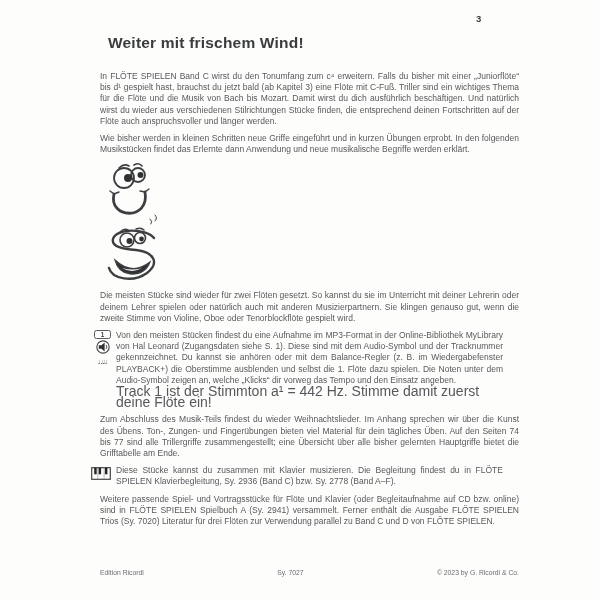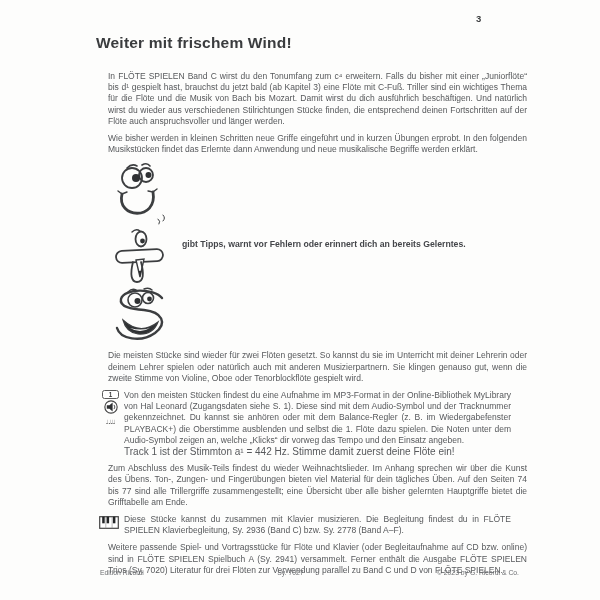--- a/index.html
+++ b/index.html
@@ -12,42 +12,42 @@
   .page{
     position:relative;width:600px;height:600px;
     background:#fdfdfc;
     overflow:hidden;
   }
   .pagenum{
     position:absolute;top:13px;left:476px;
     font-size:9.5px;font-weight:bold;color:#3a3c3e;
   }
   .title{
-    position:absolute;top:34px;left:96px;
+    position:absolute;top:34px;left:108px;
     font-size:15.5px;font-weight:600;color:#3a3c3e;letter-spacing:.2px;
   }
   .main{
-    position:absolute;left:108px;top:71px;width:419px;
+    position:absolute;left:100px;top:71px;width:419px;
   }
   p.body, .p-text{
     margin:0 0 6px;font-size:8.5px;line-height:11.2px;
     color:#56585b;text-align:justify;
   }
   .char-row{display:flex;align-items:flex-start;margin:0;}
   .char-art{width:74px;flex:none;}
   .char-art svg{display:block;}
   .char-text{
     font-weight:bold;font-size:8.7px;line-height:11.5px;
     color:#44464a;padding-top:12px;width:340px;
   }
   .char-text.tall{padding-top:20px;}
   .iconed{position:relative;margin:0 16px 6px;}
   .iconed .p-text{margin:0;}
   .track-line{
-    font-size:10px;line-height:11.2px;color:#56585b;text-align:left;
+    font-size:14px;line-height:11.2px;color:#56585b;text-align:left;
   }
   .margin-art{
     position:absolute;left:-24px;top:0;width:21px;
     display:flex;flex-direction:column;align-items:center;
   }
   .track-badge{
     box-sizing:border-box;width:17px;height:9px;
     border:1px solid #5a5a5a;border-radius:2.5px;background:#fff;
     font-size:6.3px;font-weight:bold;color:#3c3c3c;
     line-height:7px;text-align:center;
@@ -88,34 +88,20 @@
           <circle cx="28" cy="17" r="4" fill="#2f3133"></circle>
           <circle cx="40.5" cy="14" r="3" fill="#2f3133"></circle>
           <path class="stroke" stroke-width="2.8" d="M14,33 C8,58 50,60 45,31"></path>
           <path class="stroke" stroke-width="1.4" d="M14,33 l-4,-3 M14,33 l5,-2"></path>
           <path class="stroke" stroke-width="1.4" d="M45,31 l4,-3 M45,31 l-5,-1"></path>
           <path class="stroke" stroke-width="1" d="M50,58 q3,2 1,5 M55,54 q3,3 0,6"></path>
         </svg>
       </div>
     </div>
 
-    <div class="char-row">
-      <div class="char-art">
-        <svg width="62" height="60" viewBox="0 0 62 60">
-          <path class="stroke" stroke-width="1.4" d="M24,5 q4,-4 8,-1"></path>
-          <ellipse class="stroke" stroke-width="1.8" cx="33" cy="12" rx="5.5" ry="7.5"></ellipse>
-          <circle cx="34.5" cy="14" r="2.4" fill="#2f3133"></circle>
-          <rect class="stroke" stroke-width="1.8" x="8" y="23" width="47" height="12" rx="6" transform="rotate(-3 31 29)"></rect>
-          <polygon points="28,33 36,32 32,50" fill="#ffffff" stroke="#3c3e40" stroke-width="1.4"></polygon>
-          <polygon points="30.5,44 33.6,43.7 32,50" fill="#2f3133"></polygon>
-          <path class="stroke" stroke-width="1.8" d="M25,35 c-3,12 -2,20 4,20 c7,0 7,-9 4,-20"></path>
-        </svg>
-      </div>
-      <div class="char-text">gibt Tipps, warnt vor Fehlern oder erinnert dich an bereits Gelerntes.</div>
-    </div>
 
     <div class="char-row">
       <div class="char-art">
         <svg width="68" height="58" viewBox="0 0 68 58">
           <path class="stroke" stroke-width="2.4" d="M54,11 C46,1 16,1 13,12 C11,20 24,22 36,23 C54,25 60,36 47,46 C33,56 12,52 9,41"></path>
           <path class="stroke" stroke-width="1.4" d="M20,5 q4,-4 8,-2 M36,2 q5,-2 8,1"></path>
           <circle class="stroke" stroke-width="1.6" cx="27" cy="13" r="7"></circle>
           <circle class="stroke" stroke-width="1.6" cx="40" cy="11" r="5.5"></circle>
           <circle cx="29.5" cy="14" r="3" fill="#2f3133"></circle>
           <circle cx="41.5" cy="12" r="2.4" fill="#2f3133"></circle>

